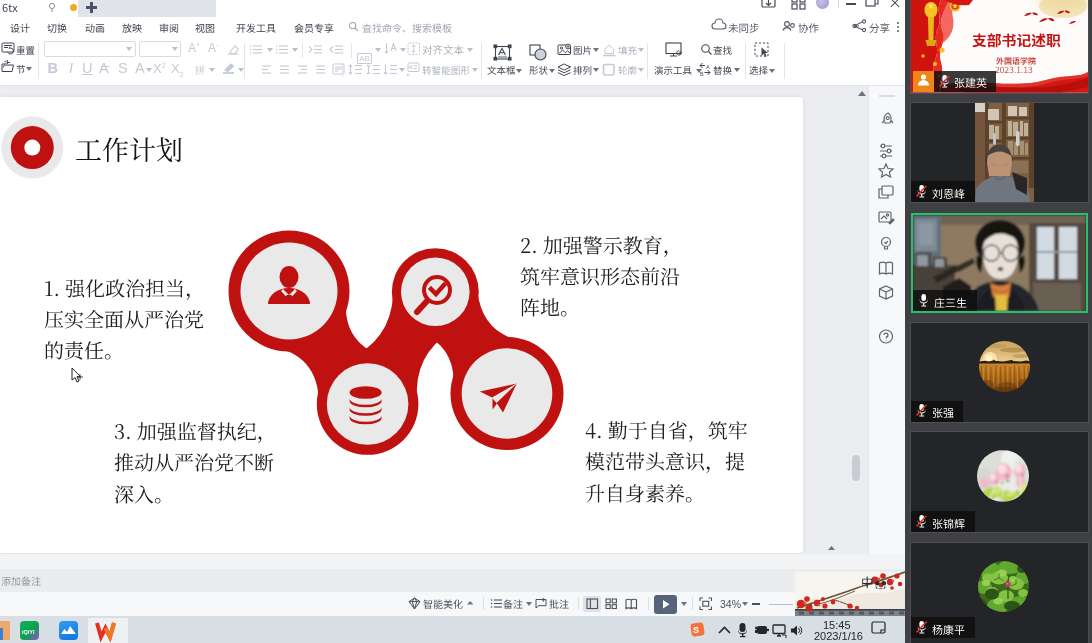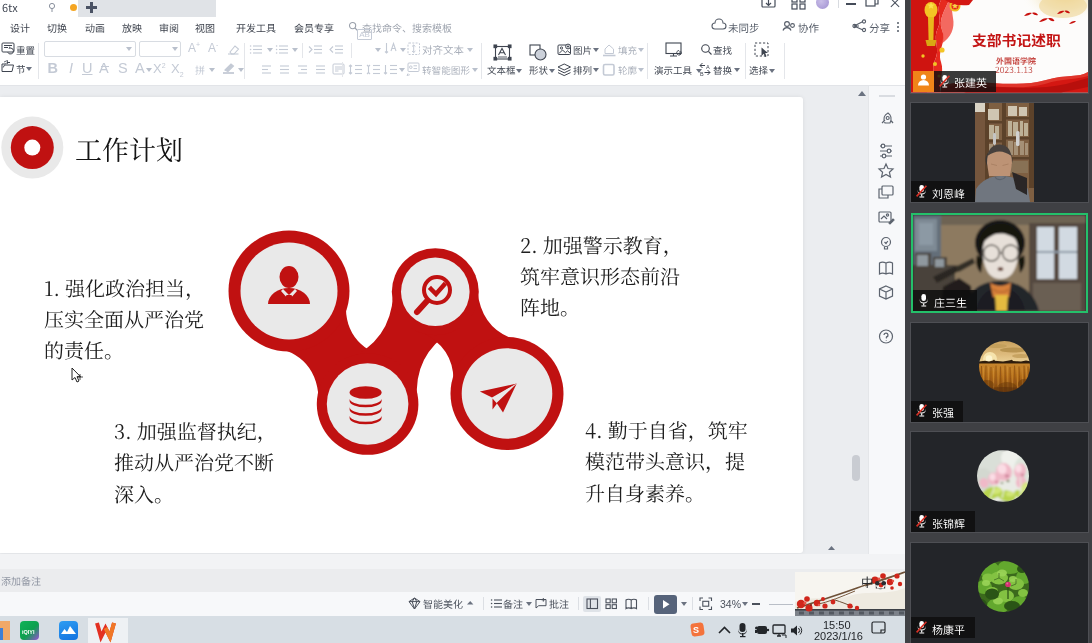--- a/index.html
+++ b/index.html
@@ -205,21 +205,21 @@
     </svg>
 <svg class="tx" style="left:329.7px;top:46px">
       <g stroke="#c4cad5" stroke-width="1.1">
         <path d="M3 0.5 L0 3.5 L3 6.5" fill="none"></path>
         <line x1="5" y1="0" x2="13" y2="0"></line>
         <line x1="5" y1="3.5" x2="13" y2="3.5"></line>
         <line x1="5" y1="7" x2="13" y2="7"></line>
       </g>
     </svg>
 <div class="sep" style="left:350.8px;top:43px;height:15px"></div>
-<span class="abs" style="left:357.2px;top:29px;color:#c4cad5;font-size:8px;border:1px solid #c4cad5;padding:0 1px;border-radius:1px">AB</span>
+<span class="abs" style="left:357.2px;top:53px;color:#c4cad5;font-size:8px;border:1px solid #c4cad5;padding:0 1px;border-radius:1px">AB</span>
 <div class="dd ddg" style="left:374.6px;top:48px"></div>
 <svg class="tx" style="left:384.7px;top:43px">
       <g stroke="#c4cad5" stroke-width="1.1" fill="none">
         <path d="M1.5 0 L1.5 10 M0 8.5 L1.5 10 L3 8.5"></path>
         <path d="M6 8 L8.5 0.5 L11 8 M7 5.5 L10 5.5"></path>
       </g>
     </svg>
 <div class="dd ddg" style="left:400.3px;top:48px"></div>
 <svg class="tx" style="left:408px;top:43px">
       <g stroke="#c4cad5" stroke-width="1" fill="none">
@@ -762,21 +762,21 @@
     </svg>
 <svg class="tx" style="left:791px;top:625px">
       <g fill="#23262a">
         <path d="M0 3.5 L2.5 3.5 L6 0.5 L6 10.5 L2.5 7.5 L0 7.5 Z"></path>
       </g>
       <g stroke="#23262a" stroke-width="1" fill="none">
         <path d="M7.5 3 A3.5 3.5 0 0 1 7.5 8"></path>
         <path d="M9 1.5 A5.5 5.5 0 0 1 9 9.5"></path>
       </g>
     </svg>
-<span class="abs" style="left:823px;top:618.5px;font-size:11px;color:#23262a">15:50</span>
+<span class="abs" style="left:823px;top:618.5px;font-size:11px;color:#23262a">15:45</span>
 <span class="abs" style="left:814px;top:630px;font-size:11px;color:#23262a">2023/1/16</span>
 <svg class="tx" style="left:872px;top:622px">
       <g stroke="#23262a" stroke-width="1.2" fill="none">
         <rect x="0" y="0" width="13" height="11" rx="1.5"></rect>
         <path d="M9 11 L9 8 L13 8" fill="#d7dee4"></path>
       </g>
     </svg>
 <div class="abs" style="left:905px;top:0;width:187px;height:643px;background:#3f4044"></div>
 <div class="abs" style="left:911px;top:0px;width:177px;height:92.5px;background:#232529;overflow:hidden;box-shadow:0 0 0 1px #4e4f54">
 <svg class="abs" style="left:0;top:0;width:177px;height:92.5px" viewBox="0 0 177 92.5">

